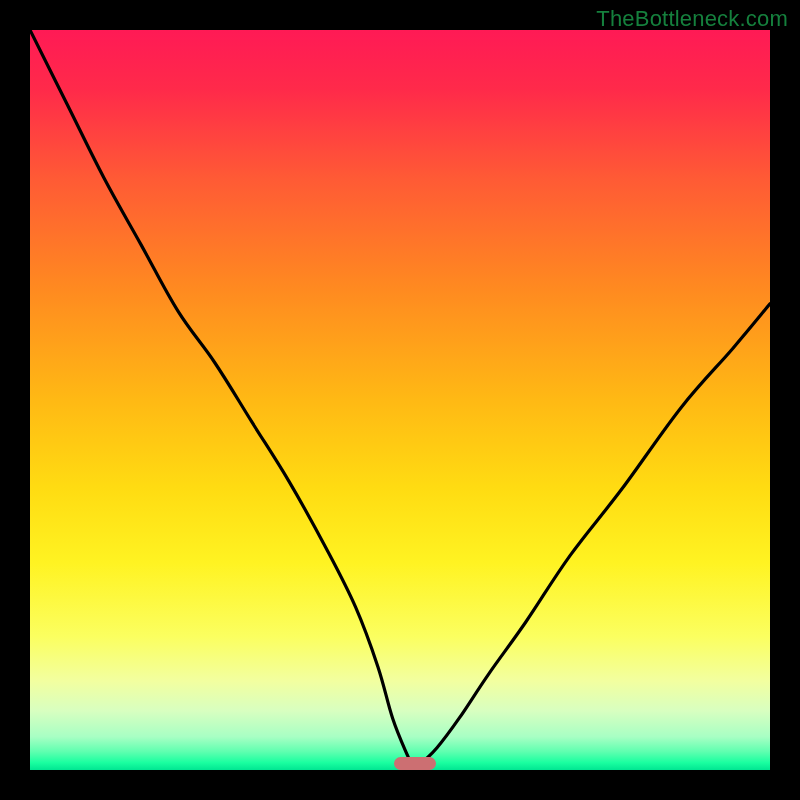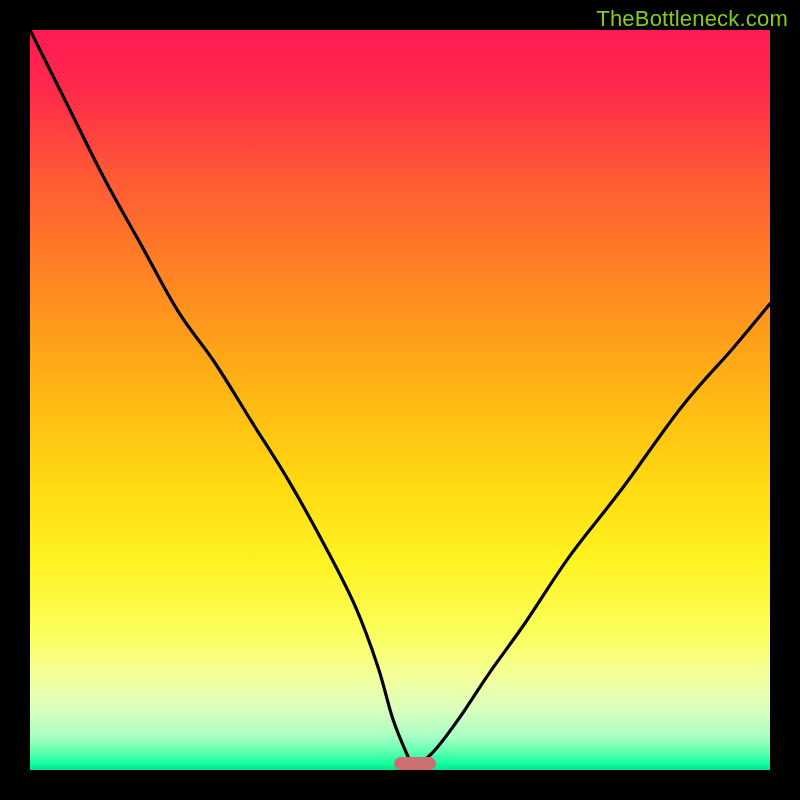--- a/index.html
+++ b/index.html
@@ -14,21 +14,21 @@
   .frame {
     position: relative;
     width: 800px;
     height: 800px;
     background: #000;
   }
   .attribution {
     position: absolute;
     top: 6px;
     right: 12px;
-    color: #84cc16;
+    color: #15803d;
     font-size: 22px;
     letter-spacing: 0.2px;
     font-weight: 400;
     z-index: 50;
   }
   .plot-area {
     position: absolute;
     left: 30px;
     top: 30px;
     width: 740px;

